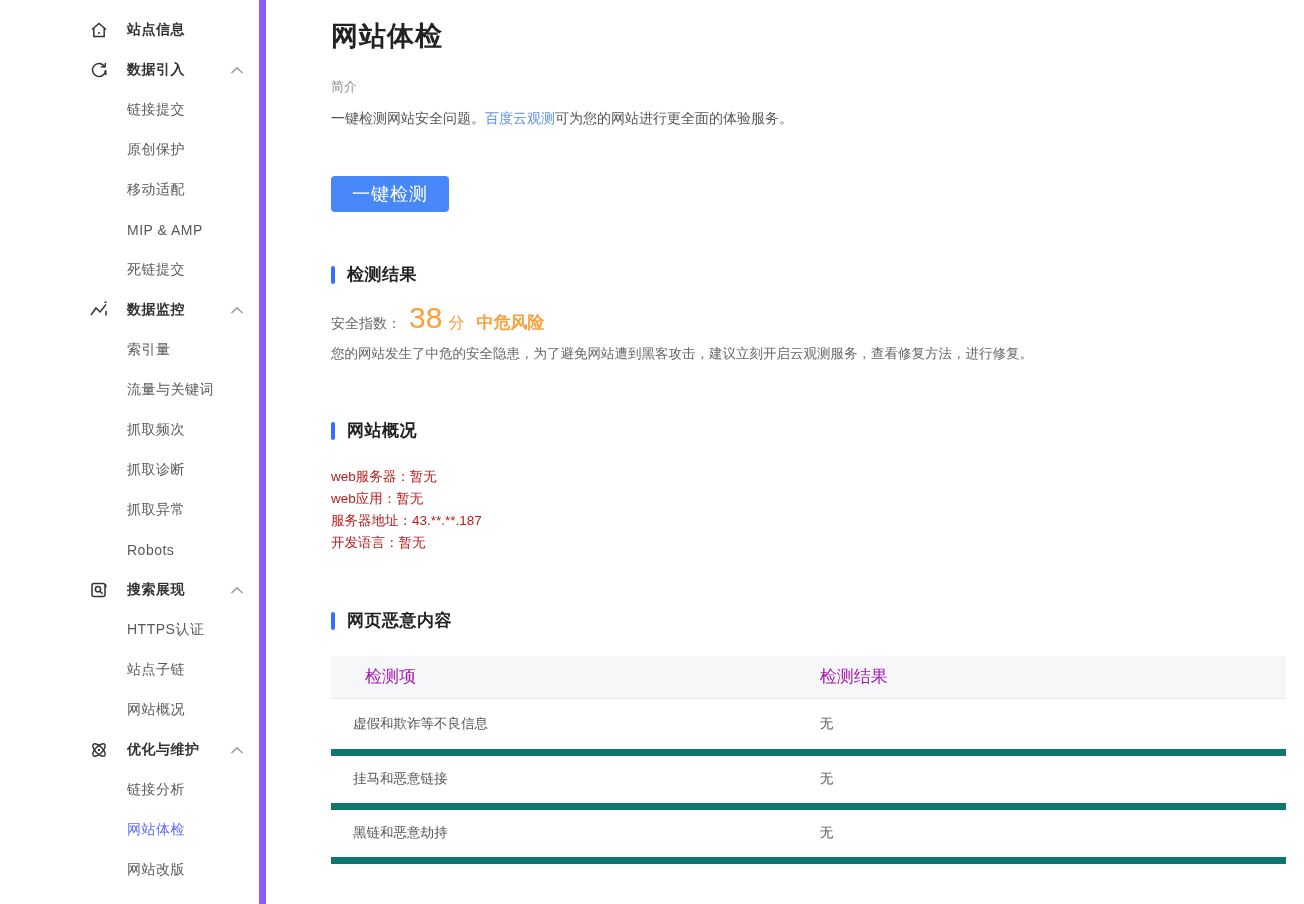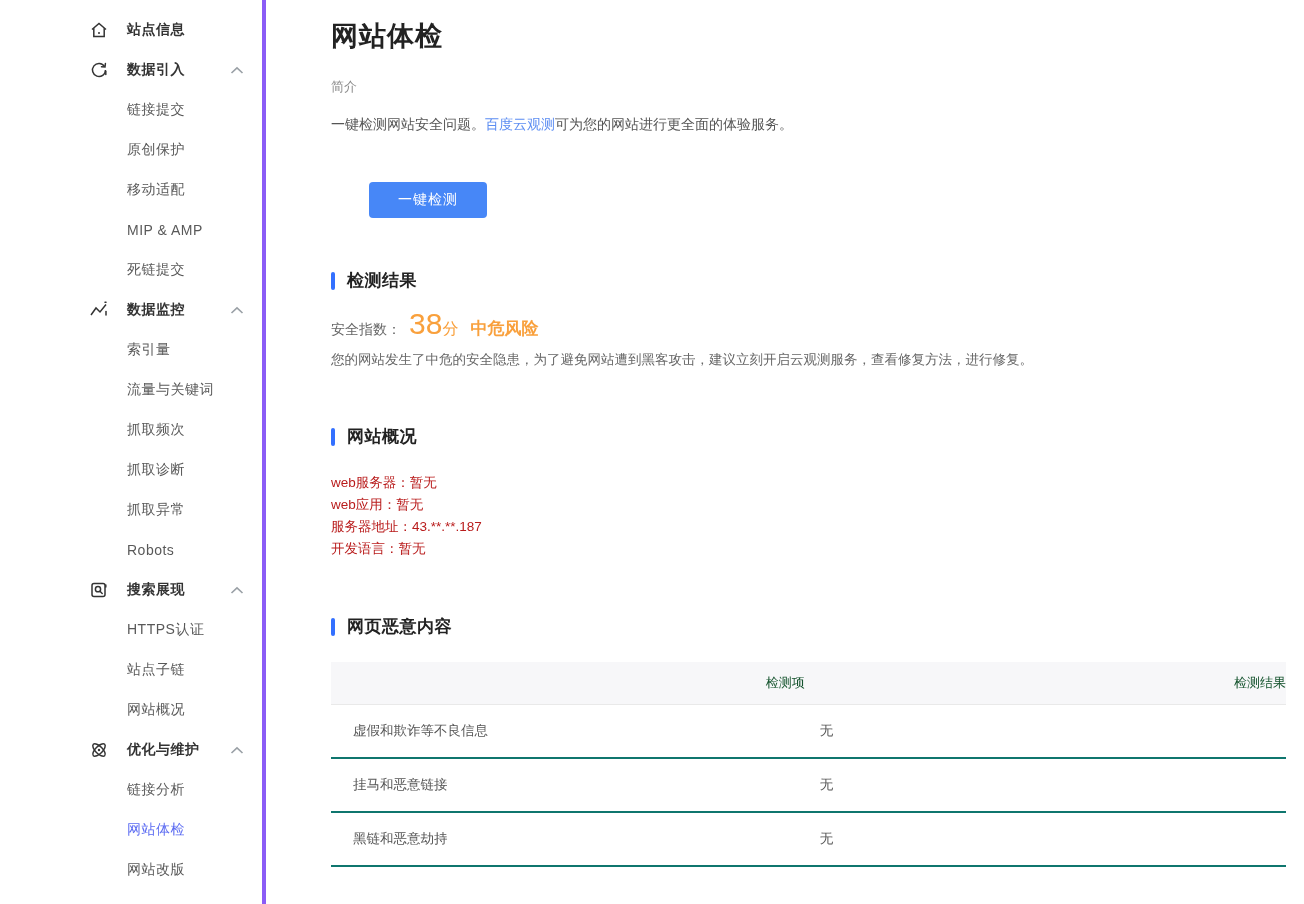--- a/index.html
+++ b/index.html
@@ -1,67 +1,67 @@
 <!DOCTYPE html>
 <html><head>
 <meta charset="utf-8">
 <style>
   * { margin:0; padding:0; box-sizing:border-box; }
   html,body { width:1304px; height:904px; overflow:hidden; background:#fff;
     font-family:"Liberation Sans","DejaVu Sans",sans-serif; }
   .app { display:flex; width:100%; height:100%; }
 
   
-  .sidebar { width:266px; height:100%; border-right:4px solid #8b5cf6;
+  .sidebar { width:266px; height:100%; border-right:7px solid #8b5cf6;
     padding-top:10px; flex:0 0 266px; overflow:hidden; background:#fff; }
   .nav-item { position:relative; height:40px; display:flex; align-items:center; cursor:pointer; }
   .nav-icon { position:absolute; left:88px; width:22px; height:22px; display:flex;
     align-items:center; justify-content:center; }
   .nav-label { position:absolute; left:127px; font-size:14px; color:#333; font-weight:bold;
     letter-spacing:0.5px; white-space:nowrap; }
   .nav-item.sub .nav-label { font-weight:normal; color:#595959; }
   .nav-item.sub.active .nav-label { color:#5c6cf2; }
   .nav-caret { position:absolute; left:230px; width:14px; height:14px; display:flex;
     align-items:center; justify-content:center; }
 
   
   .content { flex:1; padding:18px 18px 0 65px; }
   .page-title { font-size:27px; font-weight:bold; color:#222; letter-spacing:1px; }
   .intro-label { margin-top:24px; font-size:13px; color:#8a8a8a; }
-  .intro-line { margin-top:20px; font-size:14px; color:#555; }
+  .intro-line { margin-top:14px; font-size:14px; color:#555; }
   .intro-line a { color:#5c8df2; text-decoration:none; cursor:pointer; }
   .detect-btn { margin-top:48px; width:118px; height:36px; background:#4787f7; color:#fff;
-    border:none; border-radius:4px; font-size:14px; letter-spacing:1px; cursor:pointer;
-    font-family:inherit; display:block;margin-left:38px; }
+    border:none; border-radius:4px; font-size:18px; letter-spacing:1px; cursor:pointer;
+    font-family:inherit; display:block; }
 
   .section-head { display:flex; align-items:center; }
   .section-bar { width:4px; height:18px; background:#3370ff; border-radius:2px; margin-right:12px; }
   .section-title { font-size:17px; font-weight:bold; color:#222; letter-spacing:0.5px; }
 
   .sec-result { margin-top:51px; }
   .score-line { margin-top:15px; display:flex; align-items:baseline; }
   .score-label { font-size:14px; color:#666; margin-right:8px; }
-  .score-value { font-size:30px; color:#f9a03c; }
+  .score-value { font-size:30px; color:#f9a03c; margin-right:6px; }
   .score-unit { font-size:16px; color:#f9a03c; margin-right:12px; }
   .risk-level { font-size:17px; color:#f9a03c; font-weight:bold; }
   .result-desc { margin-top:10px; font-size:13.5px; color:#666; }
 
   .sec-overview { margin-top:56px; }
   .overview-lines { margin-top:24px; }
   .overview-line { font-size:13.5px; color:#b91c1c; line-height:22px; }
 
   .sec-malicious { margin-top:55px; }
   .check-table { margin-top:24px; width:100%; border-collapse:collapse; }
   .check-table col.c1 { width:49.6%; }
-  .check-table thead th { background:#f7f7f9; height:42px; font-weight:normal; text-align:right;
-    font-size:13px; color:#14532d; border-bottom:1px solid #e9e9e9; }
+  .check-table thead th { background:#f7f7f9; height:42px; font-weight:normal; text-align:left;
+    font-size:17px; color:#a21caf; border-bottom:1px solid #e9e9e9; }
   .check-table thead th:first-child { padding-left:34px; }
   .check-table thead th:last-child { padding-left:15px; }
   .check-table tbody td { height:54px; font-size:13.5px; color:#555;
-    border-bottom:2px solid #0f766e; }
+    border-bottom:7px solid #0f766e; }
   .check-table tbody td:first-child { padding-left:22px; }
   .check-table tbody td:last-child { padding-left:15px; }
 
   svg.icon { display:block; }
 </style>
 </head>
 <body>
 
 <div class="app">
 

